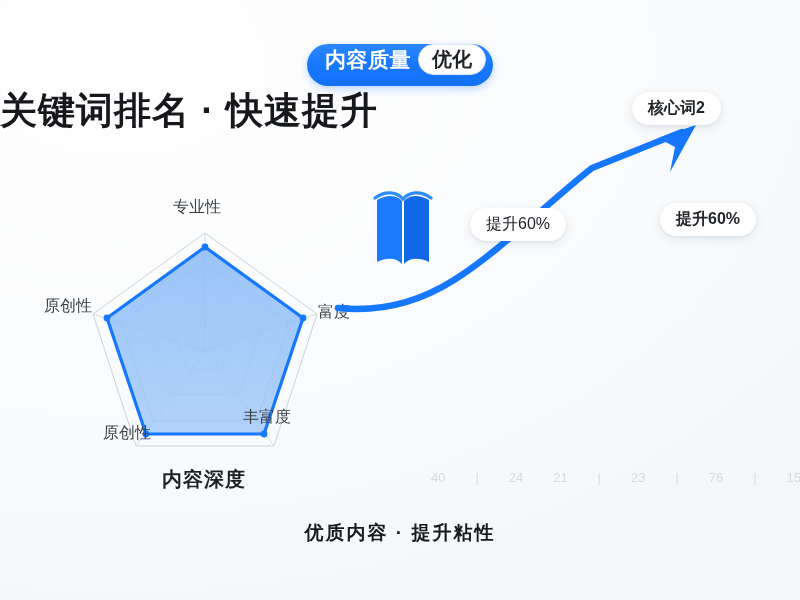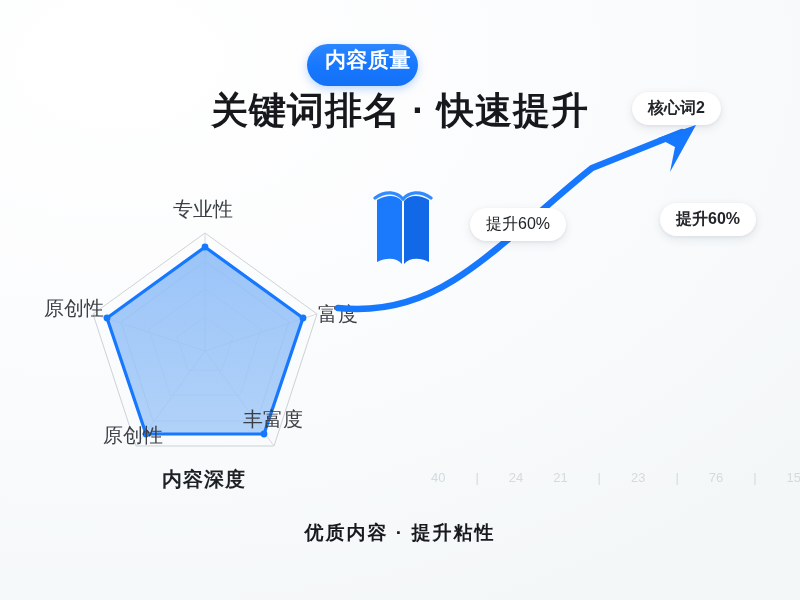--- a/index.html
+++ b/index.html
@@ -58,21 +58,20 @@
     line-height: 1;
     white-space: nowrap;
   }
 
   
   #main-title {
     position: absolute;
     left: 0;
     top: 92px;
     width: 800px;
-    text-align: center;
     font-size: 37px;
     font-weight: 700;
     color: #16181c;
     letter-spacing: 1px;
     line-height: 1.05;
     white-space: nowrap;
   }
 
   
   #bottom-tagline {
@@ -93,21 +92,21 @@
     position: absolute;
     left: 45px;
     top: 185px;
     width: 340px;
     height: 275px;
   }
   #radar-svg { display: block; }
 
   .radar-axis-label {
     position: absolute;
-    font-size: 20px;
+    font-size: 16px;
     color: #3b3f45;
     white-space: nowrap;
     line-height: 1;
   }
 
   
   #book-icon {
     position: absolute;
     left: 373px;
     top: 188px;
@@ -175,20 +174,21 @@
     font-family: "Liberation Sans", sans-serif;
   }
 </style>
 </head>
 <body>
 
 <div id="stage">
 
   <div id="badge-pill">
     <span class="badge-main">内容质量</span>
+    <span class="badge-chip">优化</span>
   </div>
 
   <div id="main-title">关键词排名 · 快速提升</div>
 
   <div id="radar-wrap">
     <svg id="radar-svg" width="340" height="275" viewBox="0 0 340 275">
       <defs>
         <linearGradient id="radarFill" x1="0" y1="0" x2="0" y2="1">
           <stop offset="0%" stop-color="#8dbcf7" stop-opacity="0.88"></stop>
           <stop offset="100%" stop-color="#9cc6f8" stop-opacity="0.78"></stop>

